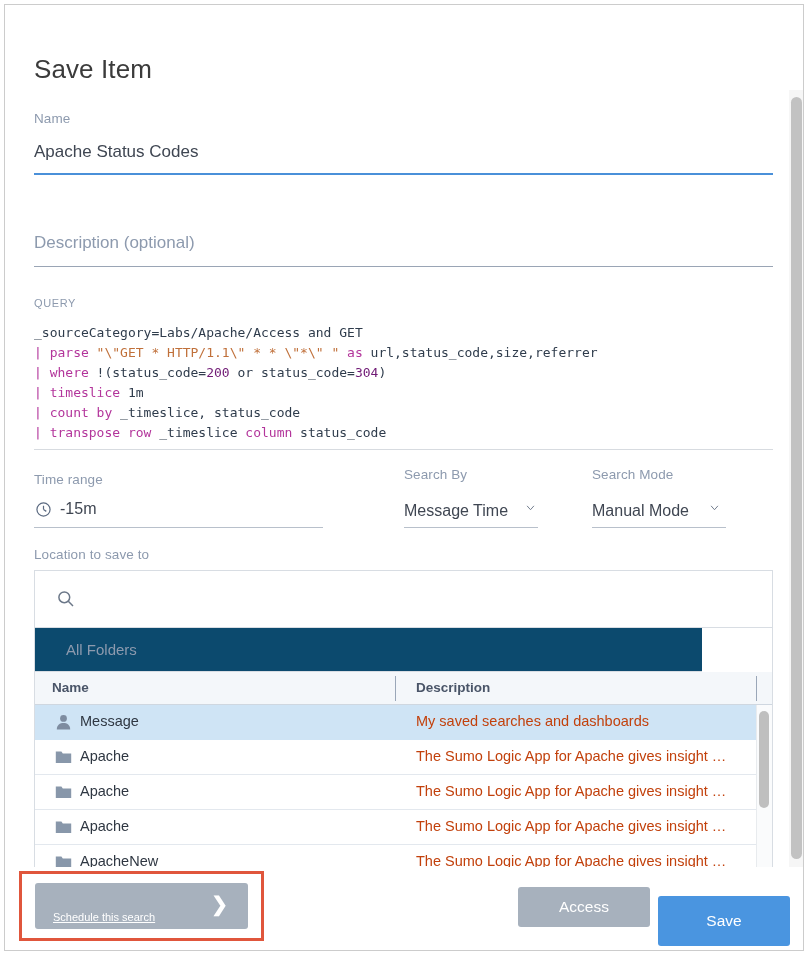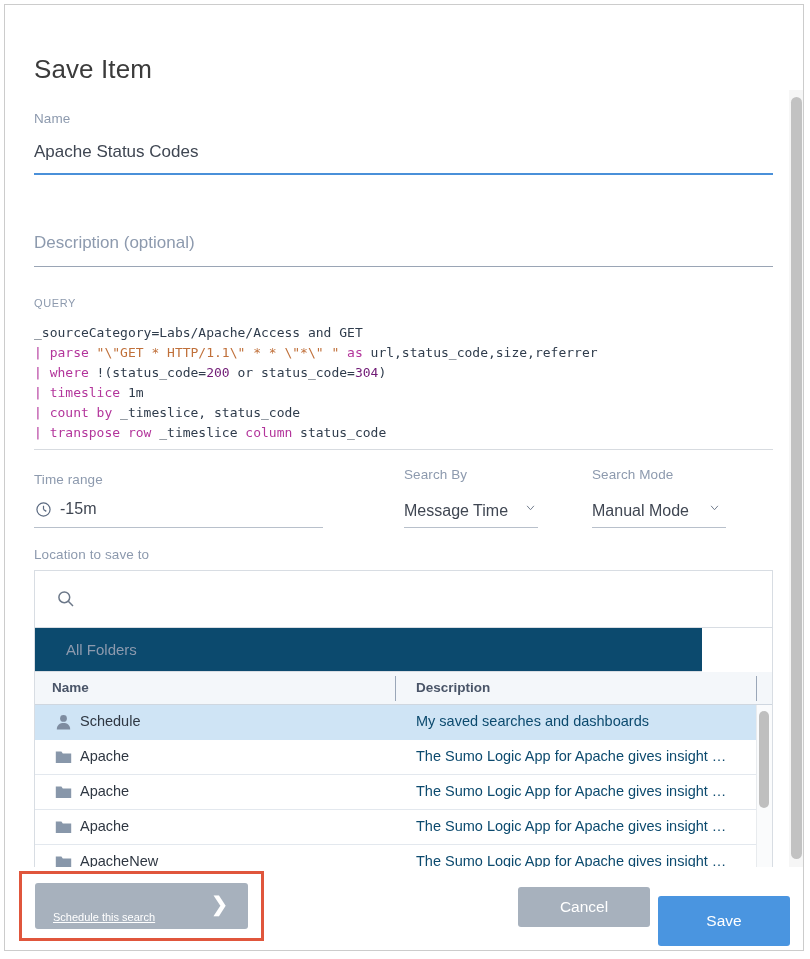--- a/index.html
+++ b/index.html
@@ -292,21 +292,21 @@
     left: 45px;
     top: 8px;
     font-size: 14.5px;
     color: #2f3742;
   }
   .row-desc {
     position: absolute;
     left: 381px;
     top: 8px;
     font-size: 14.5px;
-    color: #0c4a6e;
+    color: #c2410c;
     white-space: nowrap;
   }
 
   
   .tbl-scroll-track {
     position: absolute;
     right: 0;
     top: 134px;
     width: 16px;
     height: 184px;
@@ -463,21 +463,21 @@
         <span class="th-div th-div2"></span>
       </div>
 
       <div class="tbl-rows">
 
         <div class="row selected">
           <svg class="row-icon" viewBox="0 0 17 16">
             <circle cx="8.5" cy="4.4" r="3.4" fill="#7e8ca0"></circle>
             <path d="M1.8 15.5 C1.8 10.8 5 9 8.5 9 C12 9 15.2 10.8 15.2 15.5 Z" fill="#7e8ca0"></path>
           </svg>
-          <span class="row-name">Schedule</span>
+          <span class="row-name">Message</span>
           <span class="row-desc">My saved searches and dashboards</span>
         </div>
 
         <div class="row">
           <svg class="row-icon" viewBox="0 0 17 16">
             <path d="M0.8 2.6 H6.4 L7.8 4.4 H16.2 V14 H0.8 Z" fill="#8897aa"></path>
           </svg>
           <span class="row-name">Apache</span>
           <span class="row-desc">The Sumo Logic App for Apache gives insight …</span>
         </div>
@@ -518,17 +518,17 @@
   <div id="dialog-scroll-track"></div>
   <div id="dialog-scroll-thumb"></div>
 
   <div id="footer">
     <button class="btn btn-schedule">
       <span class="sch-text">Schedule this search</span>
       <span class="sch-arrow">❯</span>
     </button>
     <div class="highlight-box"></div>
 
-    <button class="btn btn-cancel">Cancel</button>
+    <button class="btn btn-cancel">Access</button>
     <button class="btn btn-save">Save</button>
   </div>
 
 </div>
 
 </body></html>

